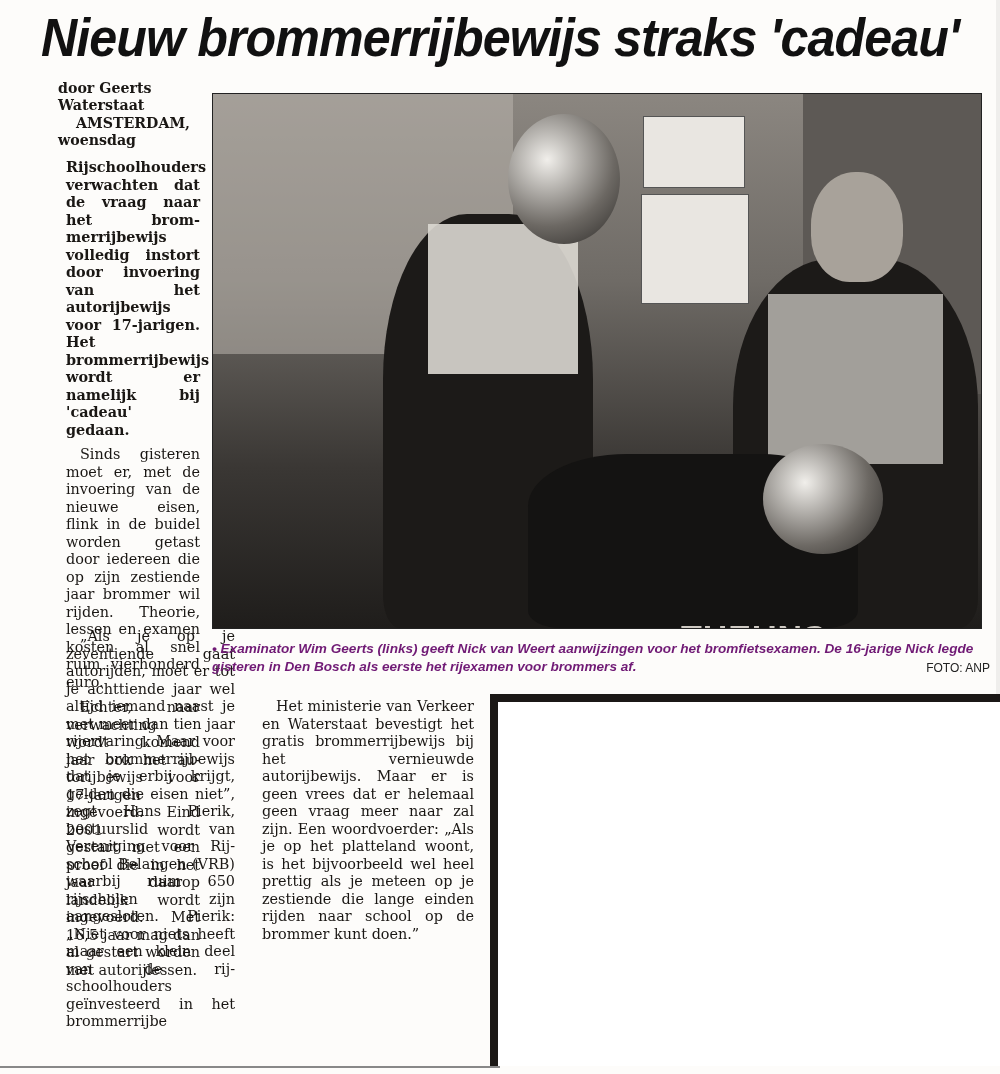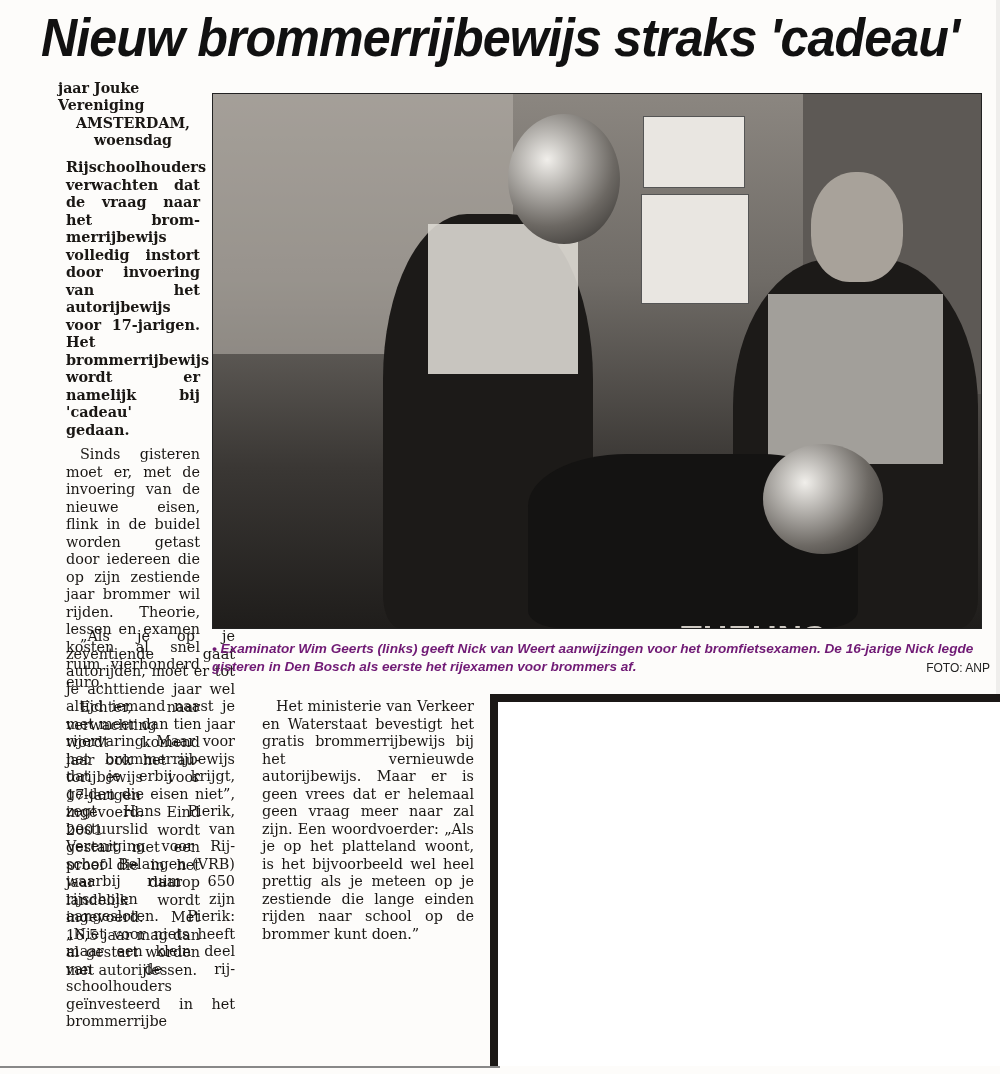--- a/index.html
+++ b/index.html
@@ -15,21 +15,21 @@
     font-weight: bold; font-style: italic;
     font-size: 54px; line-height: 74px; letter-spacing: -1px;
     transform: scaleX(0.93); transform-origin: center;
     color: #111;
   }
   .byline {
     position: absolute; left: 58px; top: 80px; width: 150px;
     font-weight: bold; font-size: 14.2px; line-height: 17.4px;
   }
   .byline .place { text-align: center; }
-  .byline .day { text-align: center; }
+  .byline .day { text-align: left; }
   .col {
     position: absolute; font-size: 14.4px; line-height: 17.5px;
     text-align: justify; hyphens: manual;
   }
   .col p { margin: 8px; }
   .col p.indent { text-indent: 14px; }
   .col .lead { font-weight: bold; }
   .col1a { left: 58px; top: 150px; width: 150px; }
   .col1b { left: 58px; top: 620px; width: 185px; }
   .col2 { left: 254px; top: 690px; width: 228px; }
@@ -70,22 +70,22 @@
   .rule-right {
     position: absolute; left: 996px; top: 0; width: 4px; height: 694px; background: #efeeec;
   }
 </style>
 </head>
 <body>
 
 <div class="headline">Nieuw brommerrijbewijs straks 'cadeau'</div>
 
 <div class="byline">
-  <div>jaar Jouke</div>
-  <div>Vereniging</div>
+  <div>door Geerts</div>
+  <div>Waterstaat</div>
   <div class="place">AMSTERDAM,</div>
   <div class="day">woensdag</div>
 </div>
 
 <div class="col col1a">
   <p class="lead">Rijschoolhouders verwachten dat de vraag naar het brom­merrijbewijs volledig instort door invoering van het autorijbewijs voor 17-jarigen. Het brommerrijbewijs wordt er namelijk bij 'cadeau' gedaan.</p>
   <p class="indent">Sinds gisteren moet er, met de invoering van de nieuwe eisen, flink in de buidel wor­den getast door ieder­een die op zijn zestien­de jaar brommer wil rijden. Theorie, lessen en examen kosten al snel ruim vierhon­derd euro.</p>
   <p class="indent">Echter, naar ver­wachting wordt ko­mend jaar ook het au­torijbewijs voor 17-ja­rigen ingevoerd. Eind 2001 wordt gestart met een proef die in het jaar daarop landelijk wordt ingevoerd. Met 16,5 jaar mag dan al gestart wor­den met autorijlessen.</p>
 </div>
 

